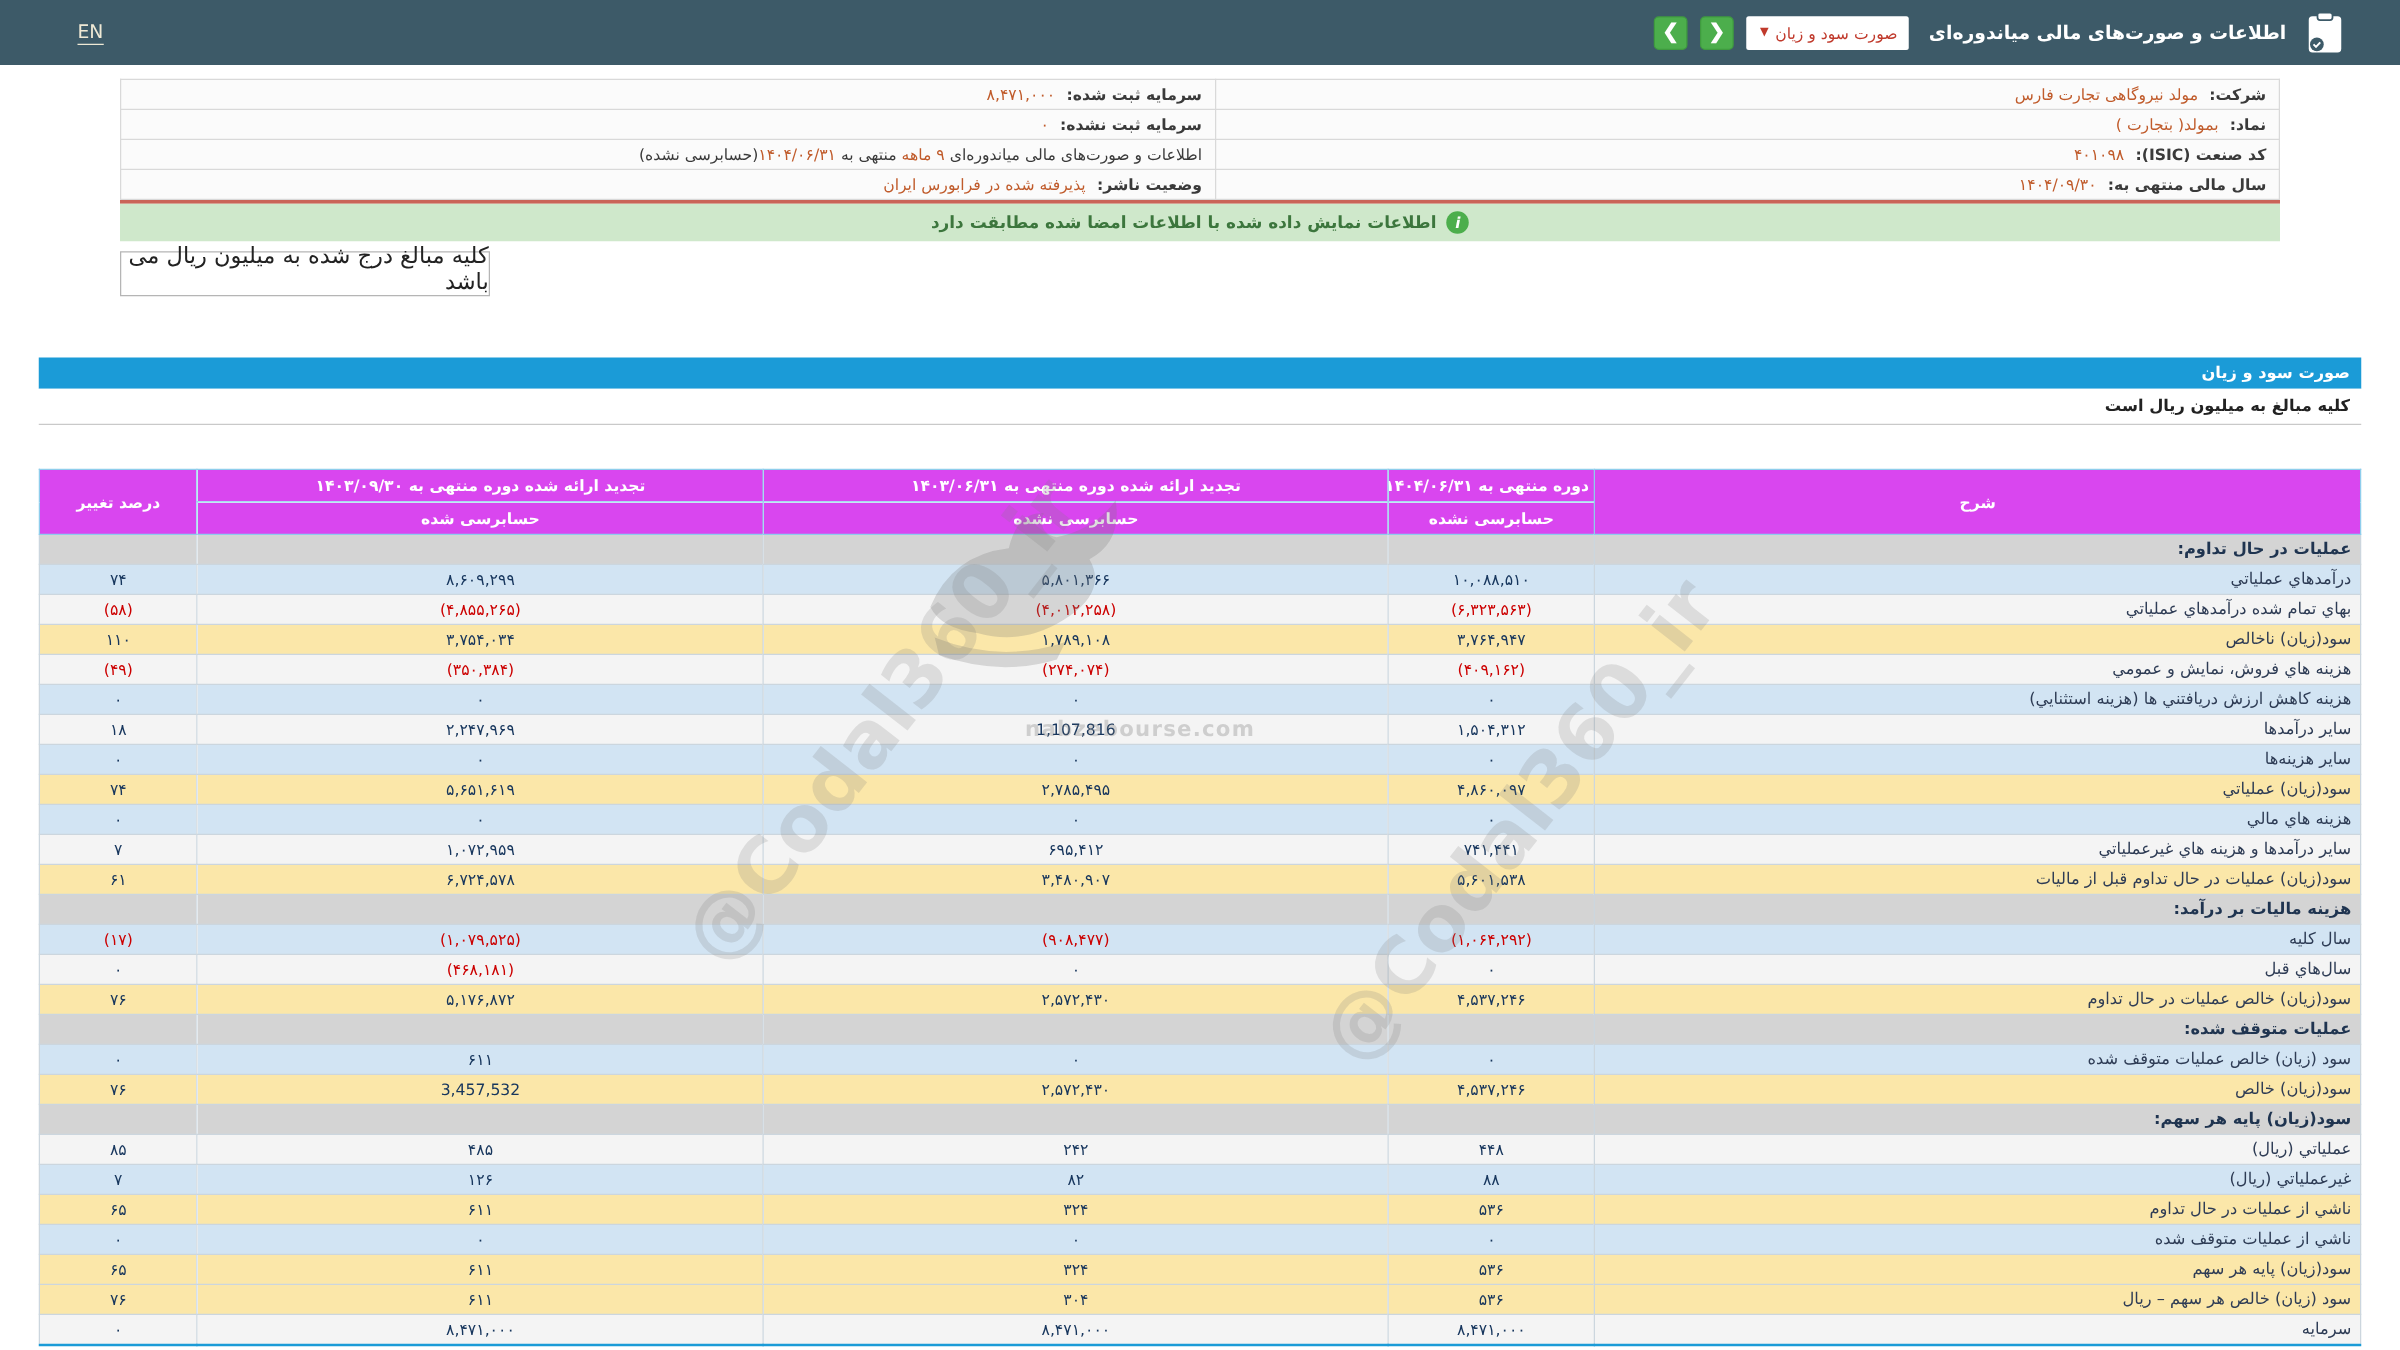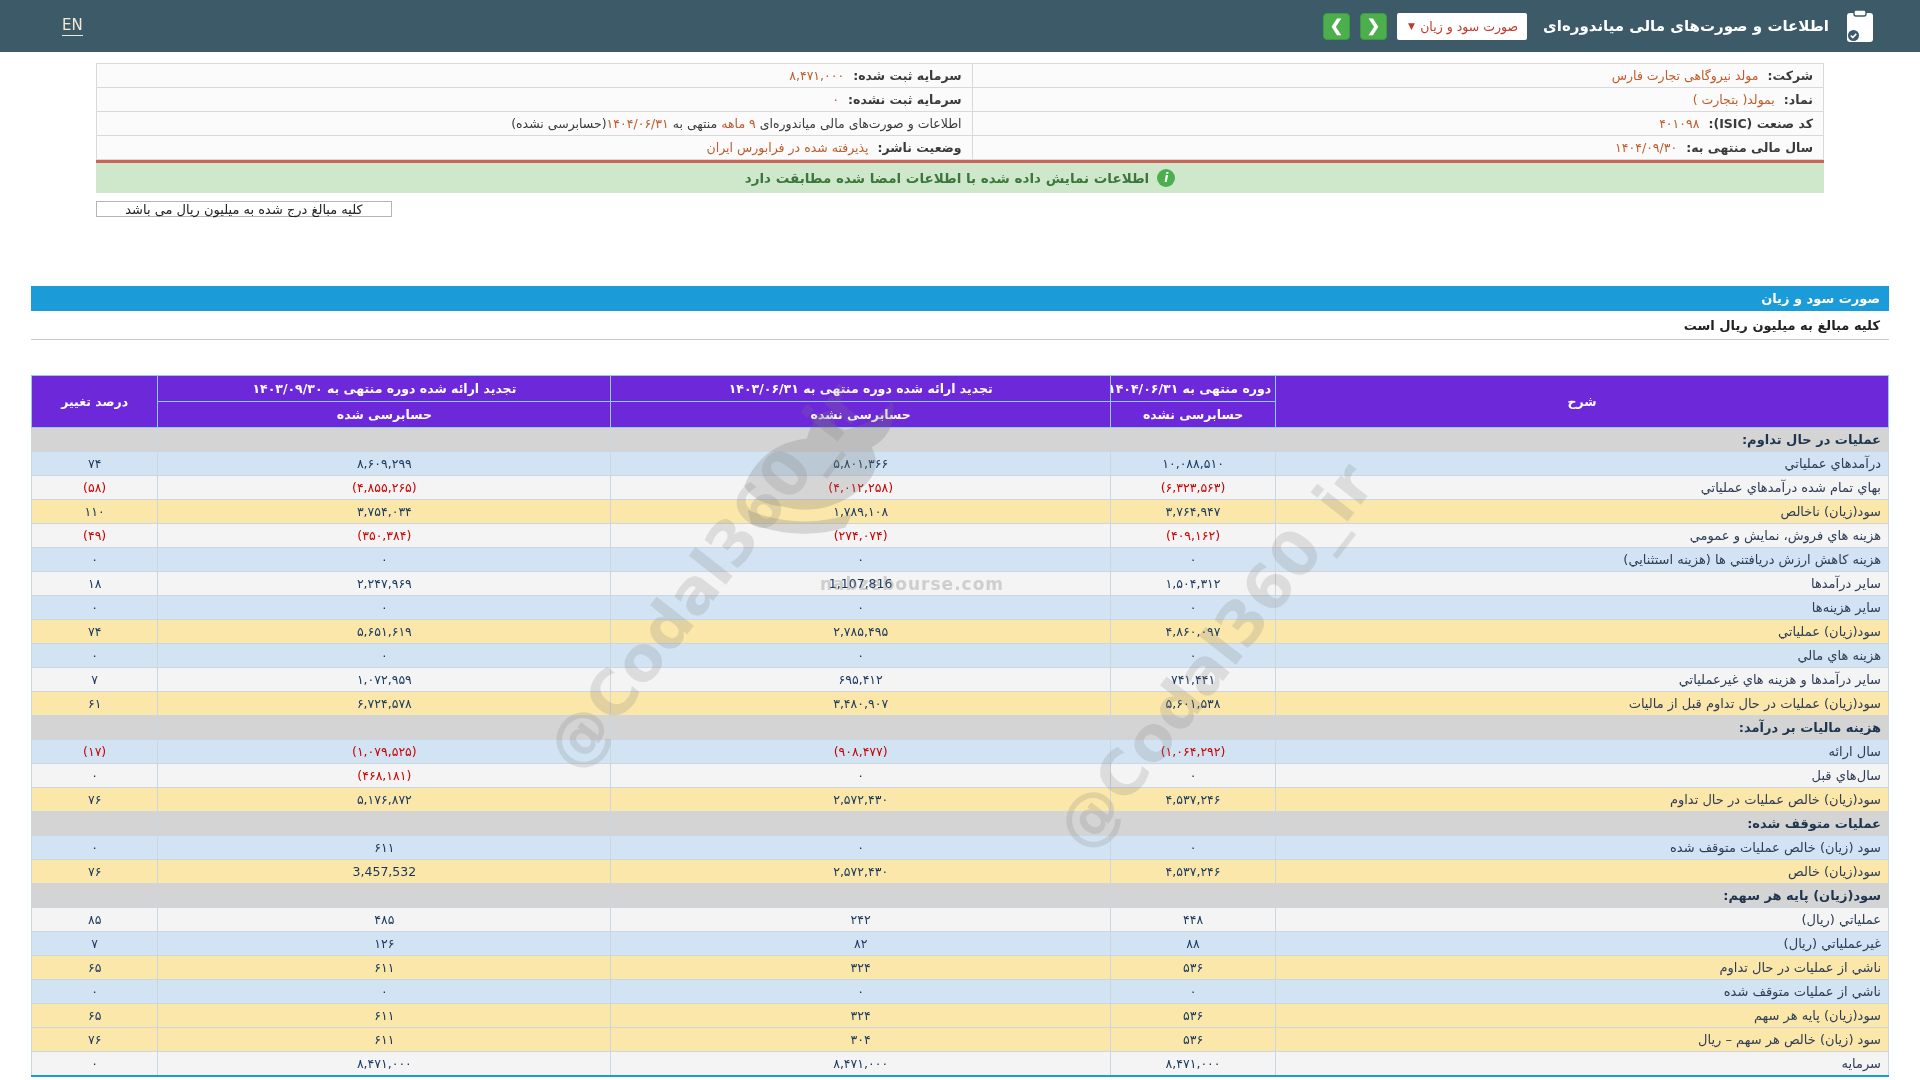--- a/index.html
+++ b/index.html
@@ -35,36 +35,36 @@
   .info .hl{color:#c05b2b;}
 
   .red-line{position:absolute;top:160px;left:96px;width:1728px;height:3px;background:#ca6458;}
   .green-bar{position:absolute;top:163px;left:96px;width:1728px;height:30px;background:#cfe8cb;
              display:flex;direction:rtl;align-items:center;justify-content:center;gap:8px;}
   .green-bar .txt{color:#3c763d;font-weight:bold;font-size:13.5px;}
   .info-badge{width:18px;height:18px;border-radius:50%;background:#4cae4c;color:#fff;
               font-weight:bold;font-size:12px;font-style:italic;display:flex;align-items:center;
               justify-content:center;flex:0 0 auto;}
 
-  .amounts-box{position:absolute;top:201px;left:96px;width:296px;height:16px;border:1px solid #b5b5b5;
-               display:flex;align-items:flex-start;justify-content:center;font-size:13px;color:#222;
+  .amounts-box{position:absolute;top:201px;left:96px;width:296px;height:36px;border:1px solid #b5b5b5;
+               display:flex;align-items:flex-end;justify-content:center;font-size:18px;color:#222;
                direction:rtl;background:#fff;box-sizing:border-box;}
 
   
   .blue-bar{position:absolute;top:286px;left:31px;width:1858px;height:25px;background:#1b9bd7;
             display:flex;direction:rtl;align-items:center;padding:0 9px;box-sizing:border-box;
             color:#fff;font-weight:bold;font-size:13px;}
   .unit-note{position:absolute;top:311px;left:31px;width:1858px;height:29px;background:#fff;
              border-bottom:1px solid #c9c9c9;display:flex;direction:rtl;align-items:center;
              padding:0 9px;box-sizing:border-box;font-weight:bold;font-size:13px;color:#222;}
 
   .tbl-wrap{position:absolute;top:375px;left:31px;width:1858px;}
   table.st{width:100%;border-collapse:collapse;direction:rtl;table-layout:fixed;
            border-bottom:2px solid #1b9bd7;}
-  table.st th{background:#6d28d9;color:#fff;font-size:12.5px;font-weight:bold;
+  table.st th{background:#d946ef;color:#fff;font-size:12.5px;font-weight:bold;
               border:1px solid #8ecdec;height:25px;padding:0 4px;overflow:hidden;white-space:nowrap;}
   table.st td{border:1px solid #ccd6de;height:24px;font-size:13px;padding:0 7px;
               overflow:hidden;white-space:nowrap;box-sizing:border-box;}
   table.st td.lbl{text-align:right;color:#2e3c55;}
   table.st td.num{text-align:center;direction:ltr;color:#17365d;font-size:12.5px;}
   table.st td.num.neg{color:#cc0000;}
   tr.r-section td{background:#d4d4d4;}
   tr.r-section td.lbl{font-weight:bold;color:#1f3450;}
   tr.r-blue td{background:#d2e4f3;}
   tr.r-yellow td{background:#fbe7a9;}
@@ -281,21 +281,21 @@
           <td class="num">۶۱</td>
         </tr>
         <tr class="r-section">
           <td class="lbl">هزینه مالیات بر درآمد:</td>
           <td class="num"></td>
           <td class="num"></td>
           <td class="num"></td>
           <td class="num"></td>
         </tr>
         <tr class="r-blue">
-          <td class="lbl">سال ارائه</td>
+          <td class="lbl">سال کلیه</td>
           <td class="num neg">(۱,۰۶۴,۲۹۲)</td>
           <td class="num neg">(۹۰۸,۴۷۷)</td>
           <td class="num neg">(۱,۰۷۹,۵۲۵)</td>
           <td class="num neg">(۱۷)</td>
         </tr>
         <tr class="r-white">
           <td class="lbl">سال‌هاي قبل</td>
           <td class="num">۰</td>
           <td class="num">۰</td>
           <td class="num neg">(۴۶۸,۱۸۱)</td>

